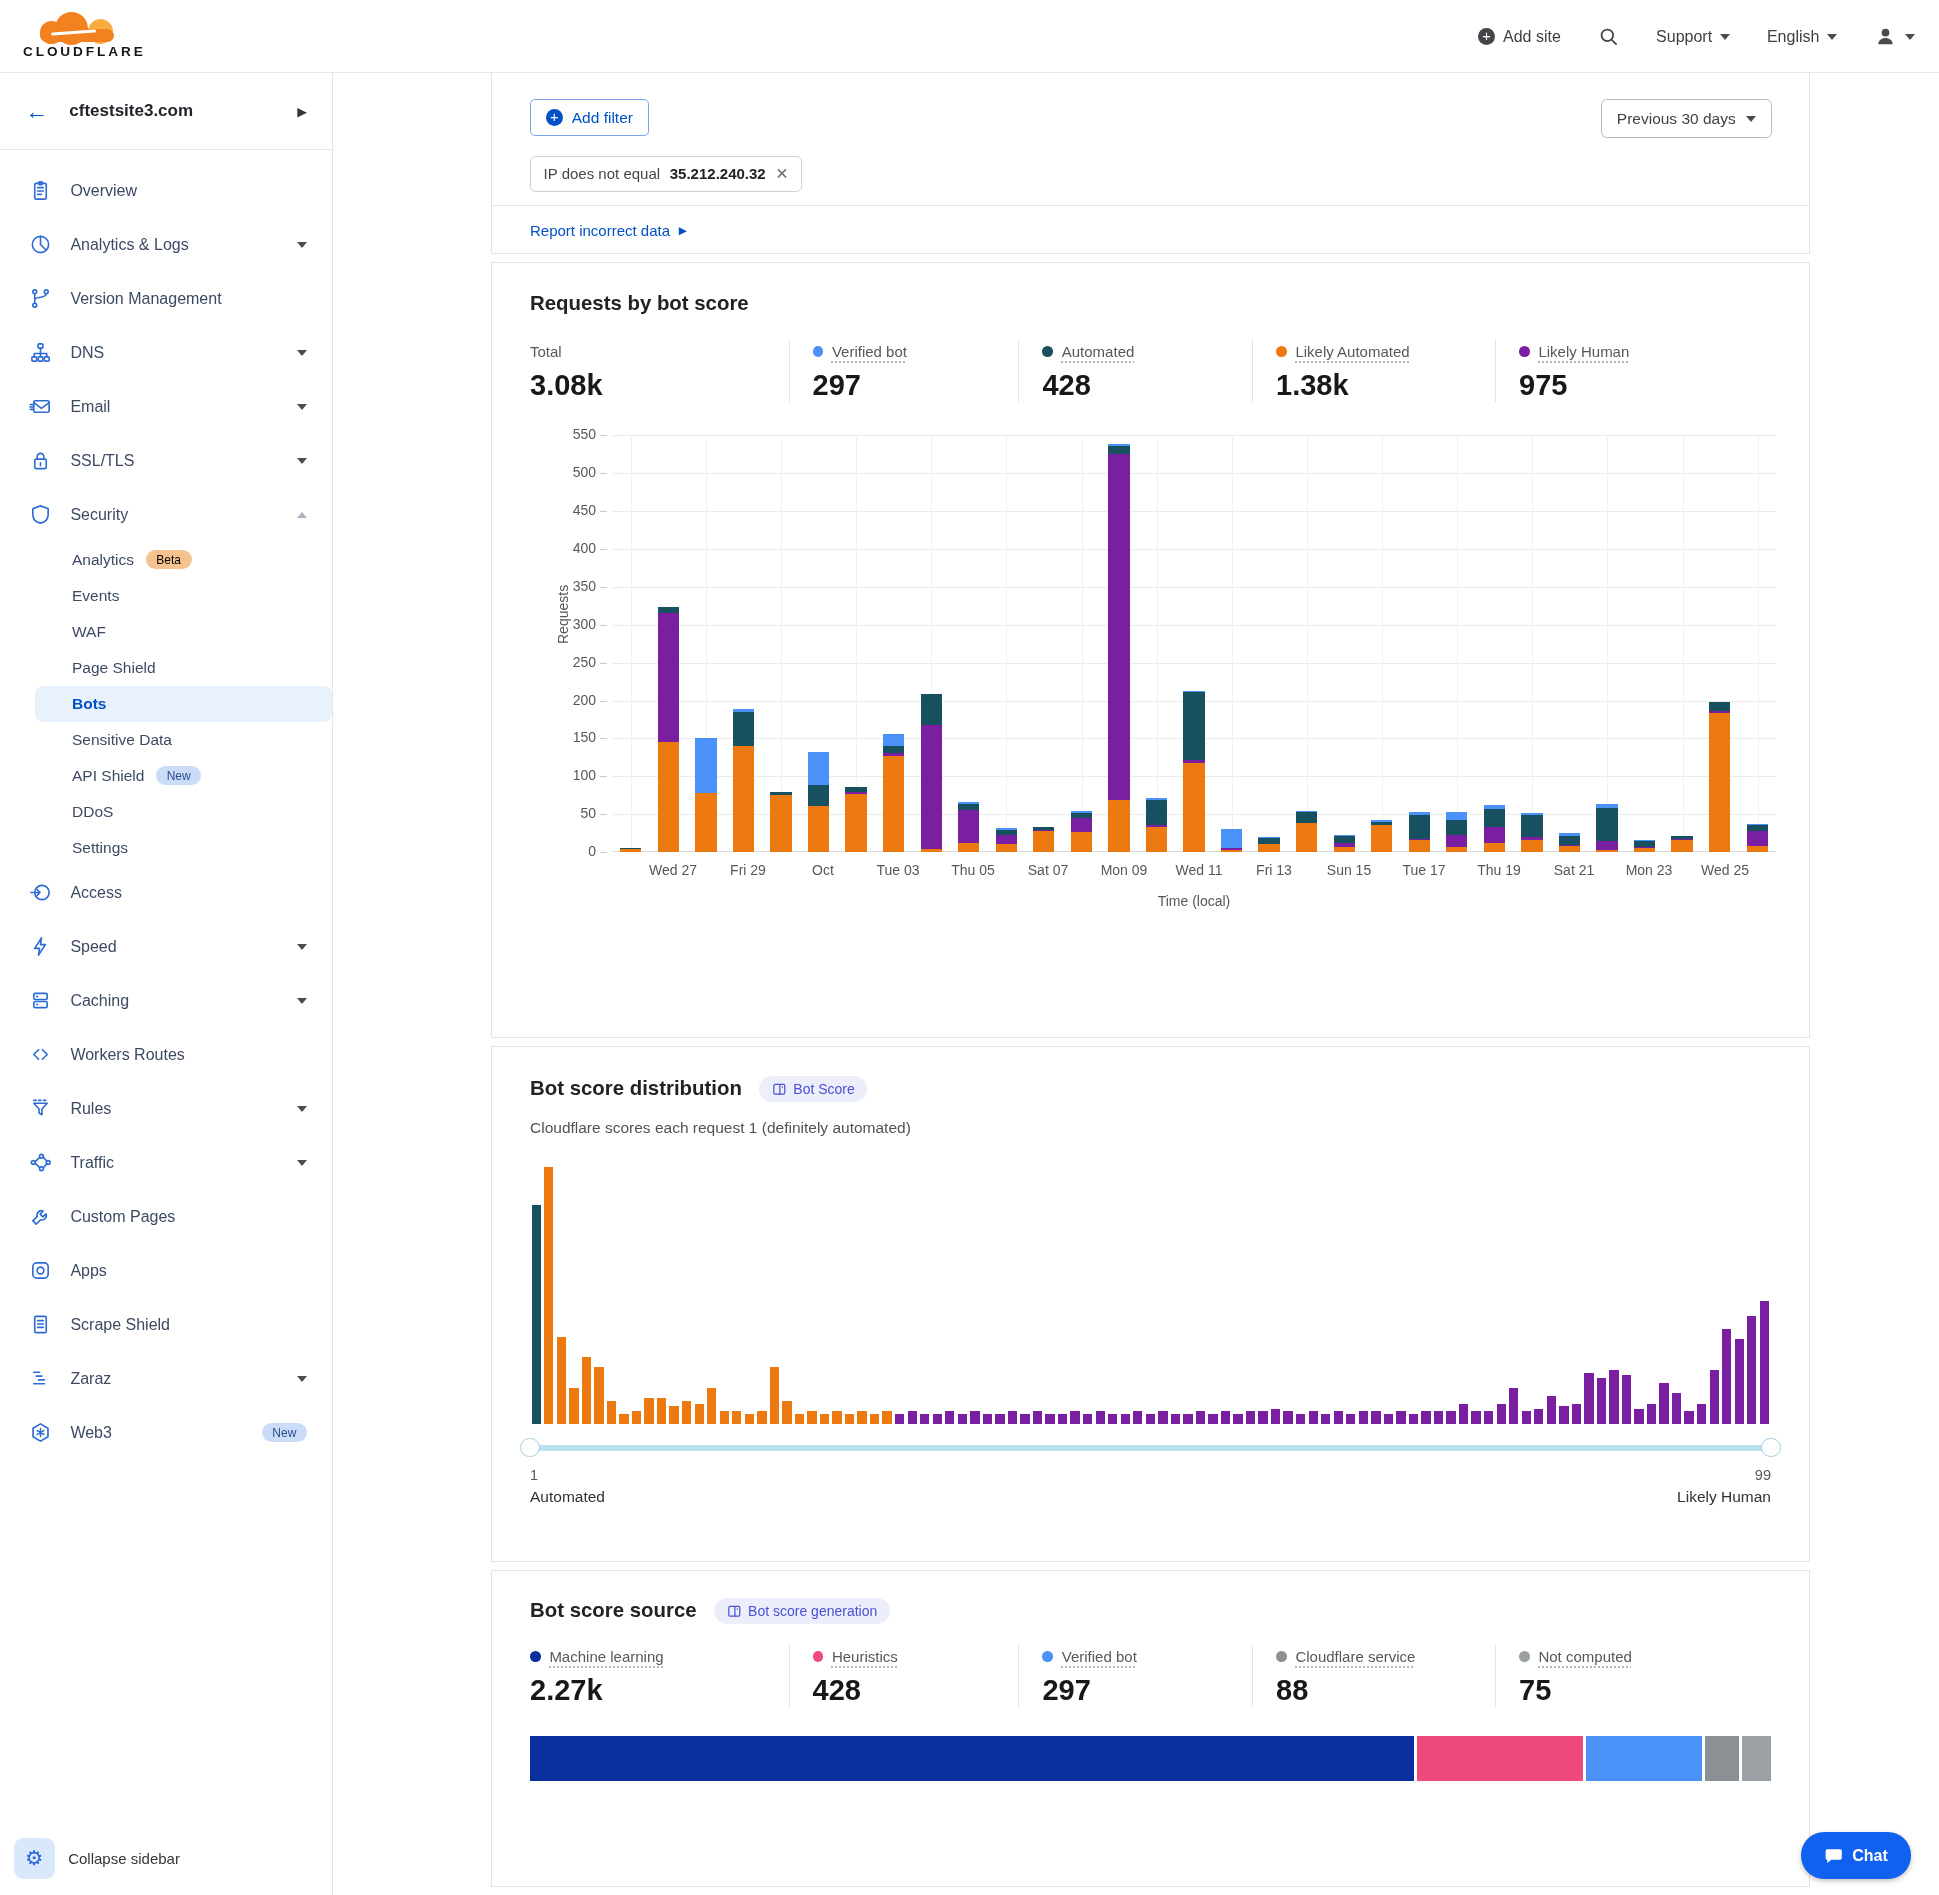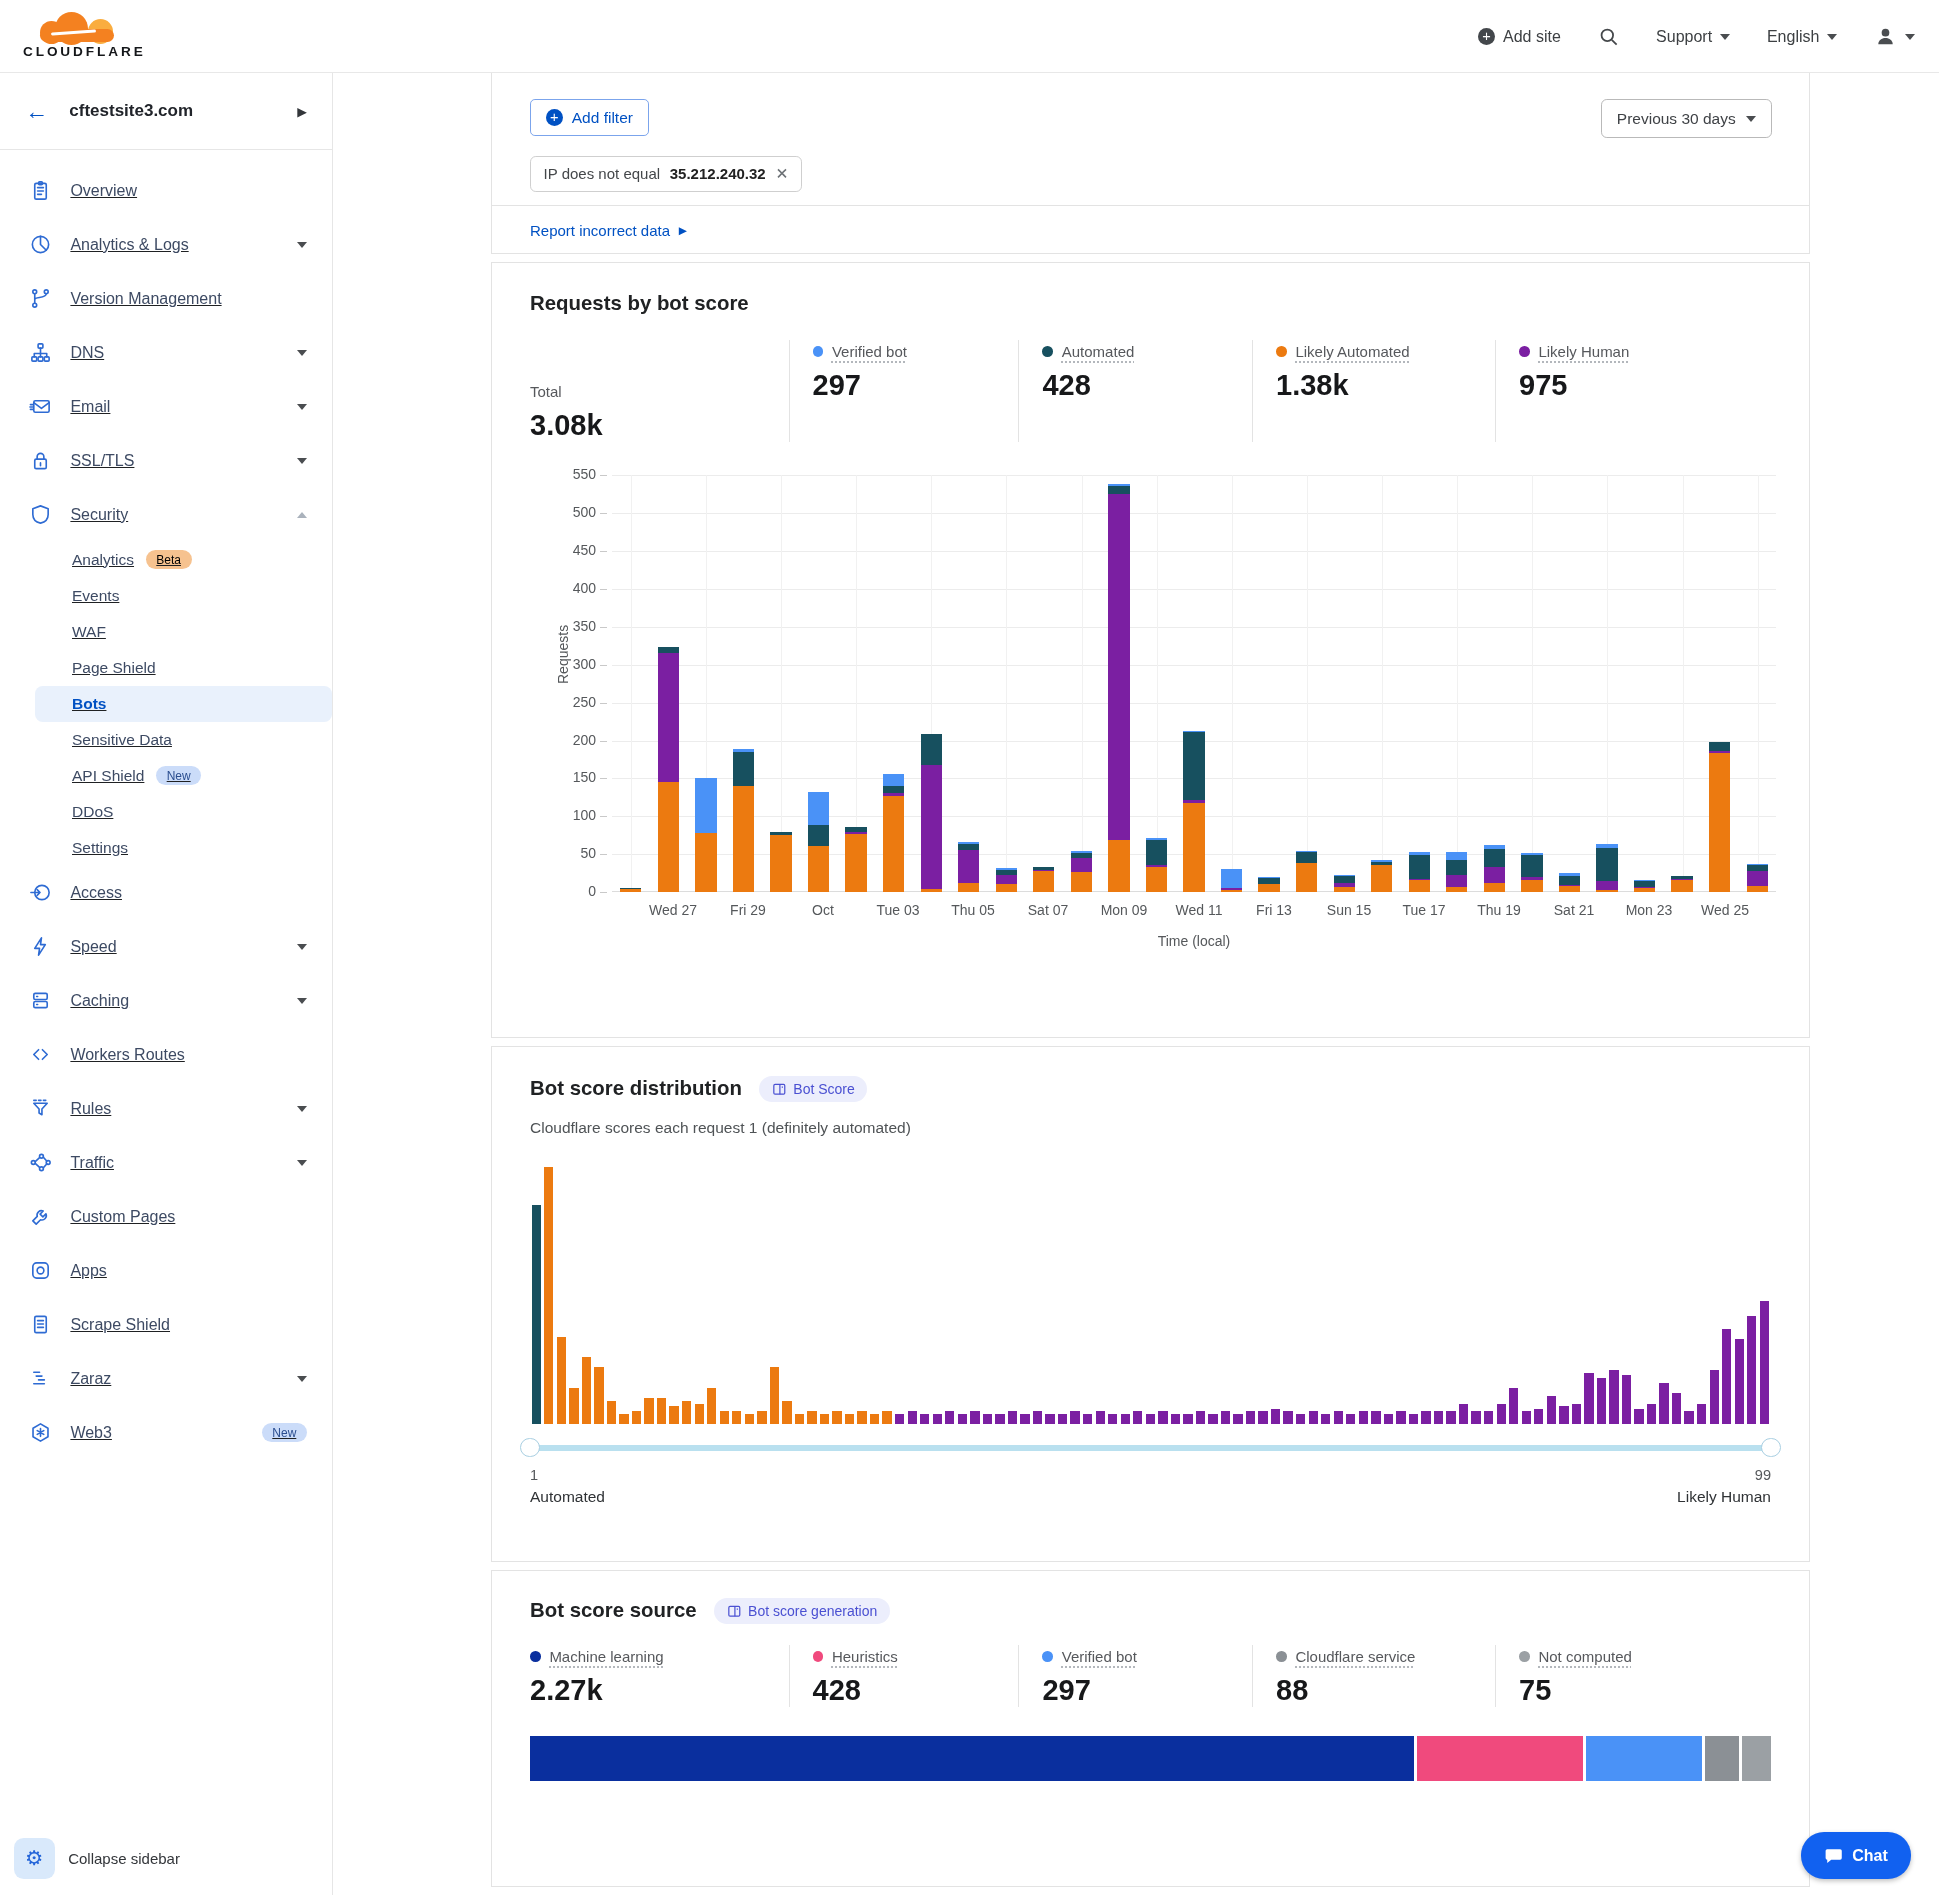--- a/index.html
+++ b/index.html
@@ -24,21 +24,21 @@
   .caret-down { width:0; height:0; border-left:5.8px solid transparent; border-right:5.8px solid transparent; border-top:6.8px solid #4a4d50; }
   .caret-up { width:0; height:0; border-left:5.8px solid transparent; border-right:5.8px solid transparent; border-bottom:6.8px solid #aab2bc; }
   svg.ic { display:block; }
 
   
   .sidebar { position:absolute; top:73px; left:0; width:333px; bottom:0; background:#fff; border-right:1px solid #e6e6e6; }
   .site-row { height:77px; border-bottom:1px solid #e6e6e6; display:flex; align-items:center; padding:0 25px; }
   .back-arrow { color:#0051c3; font-size:23px; cursor:pointer; }
   .site-name { font-size:17px; font-weight:bold; color:#21242a; margin-left:21.3px; flex:1; }
   .site-expand { color:#33363a; font-size:12.6px; cursor:pointer; }
-  .nav { padding-top:13.6px;text-decoration:underline; }
+  .nav { padding-top:13.6px; }
   .nav-item { height:54px; display:flex; align-items:center; padding:0 25px 0 29px; cursor:pointer; }
   .nav-item .ni-icon { width:23px; height:23px; color:#2e6bd3; margin-right:18.4px; flex:none; }
   .nav-item .ni-label { font-size:16px; color:#3d4a63; flex:1; }
   .nav-sub { height:36px; display:flex; align-items:center; margin-left:35px; padding-left:37px; padding-right:17.5px; cursor:pointer; }
   .nav-sub .ni-label { font-size:15.5px; color:#3d4a63; }
   .nav-sub.selected { background:#e9f1fc; border-radius:7.8px; }
   .nav-sub.selected .ni-label { color:#0051c3; font-weight:bold; }
   .badge { font-size:12px; padding:2.9px 10.7px; border-radius:10.7px; margin-left:11.6px; }
   .badge.beta { background:#f6c28f; color:#000000; }
   .badge.new  { background:#cbdcf9; color:#2a4d8f; }
@@ -77,21 +77,21 @@
     border-radius:13.6px; padding:4.9px 12.6px; font-size:14px; cursor:pointer; }
   .card-desc { margin-top:12.6px; font-size:15.5px; color:#4f5356; line-height:28px; }
 
   
   .stats-row { display:flex; margin-top:25px; }
   .stat-col { padding-top:2.9px; }
   .stat-col + .stat-col { padding-left:23px; }
   .stat-col.divider { border-right:1px solid #e3e3e3; }
   .stat-label { font-size:15px; color:#56585c; display:flex; align-items:center; gap:8.7px; }
   .stat-label .txt { text-decoration:underline dotted #9aa0a6; text-underline-offset:4.9px; }
-  .stat-label .txt.nodot { text-decoration:none;margin-top:40px; }
+  .stat-label .txt.nodot { text-decoration:none; }
   .dot { width:10.7px; height:10.7px; border-radius:50%; flex:none; }
   .stat-value { margin-top:8.7px; font-size:29px; font-weight:600; color:#17181a; }
 
   
   .chart-wrap { position:relative; margin-top:33px; height:485px; }
   .y-axis-label { position:absolute; left:25px; top:209px; transform:rotate(-90deg); transform-origin:left top; font-size:14px; color:#55585b; }
   .plot { position:absolute; left:82px; top:0; width:1164px; height:417px; }
   .gridline-h { position:absolute; left:0; width:100%; height:1px; background:#ececec; }
   .gridline-v { position:absolute; top:0; height:100%; width:1px; background:#f1f1f1; }
   .axis-bottom { position:absolute; left:0; bottom:0; width:100%; height:1px; background:#dcdcdc; }

